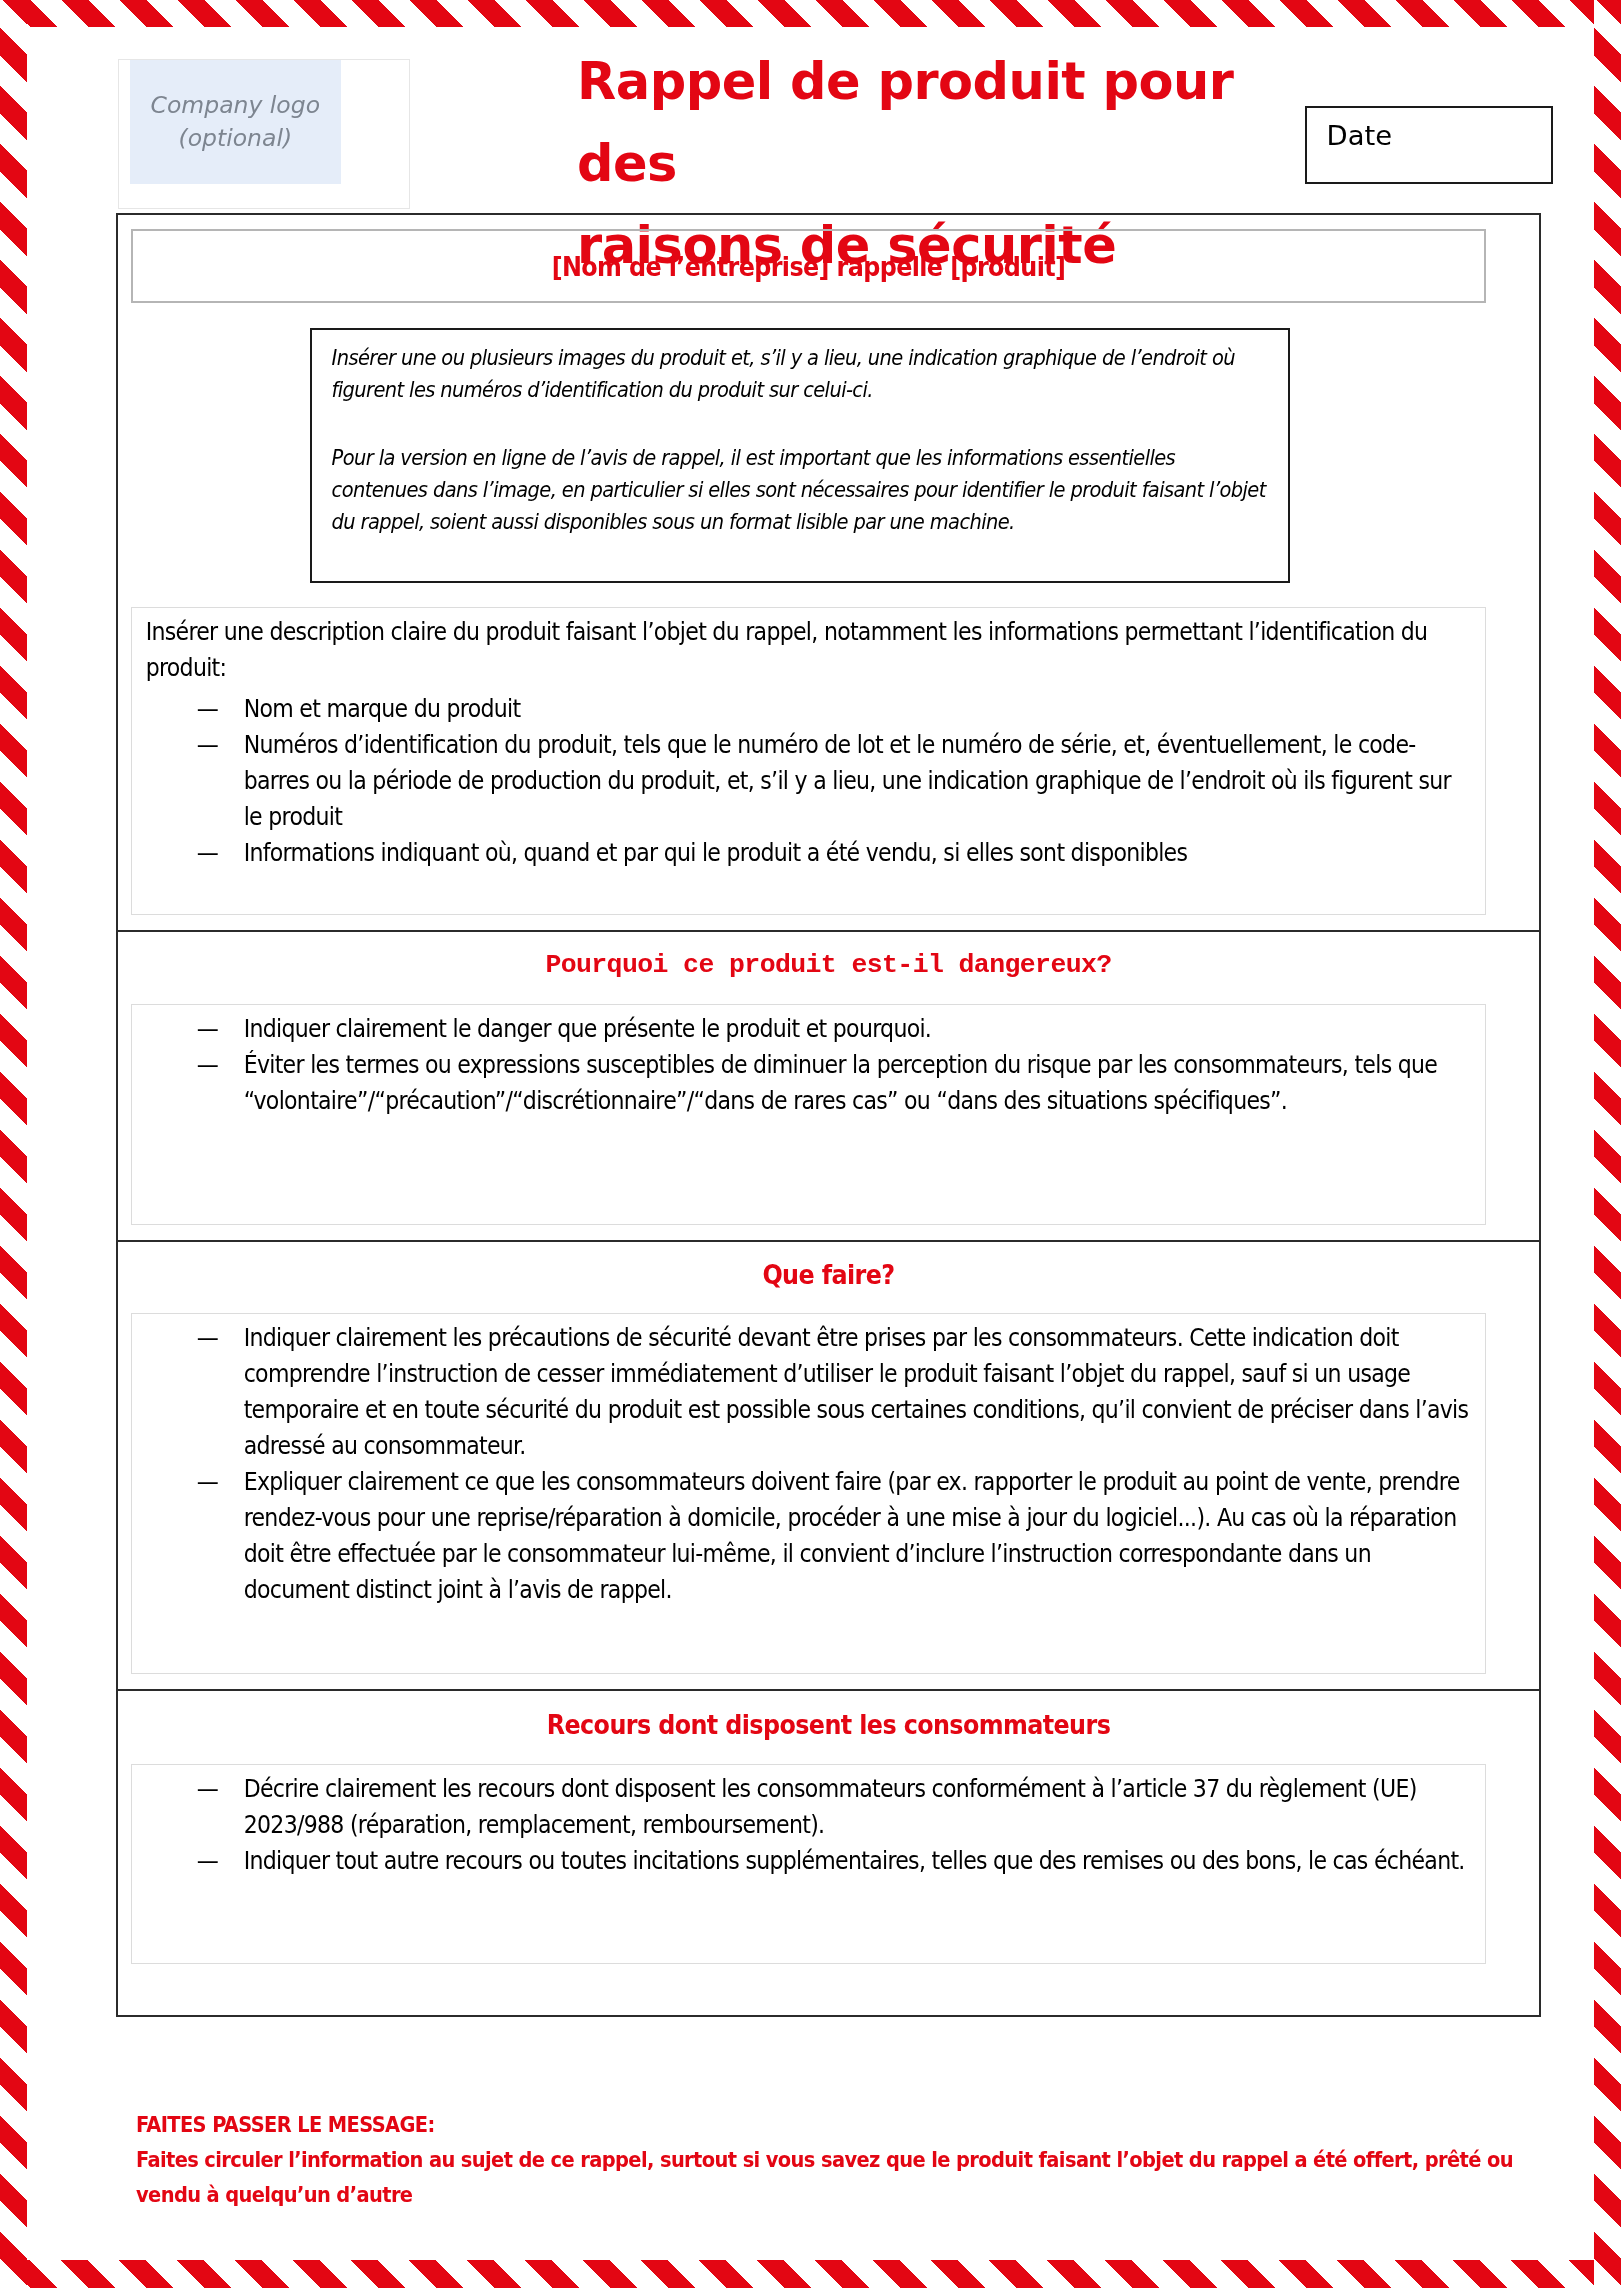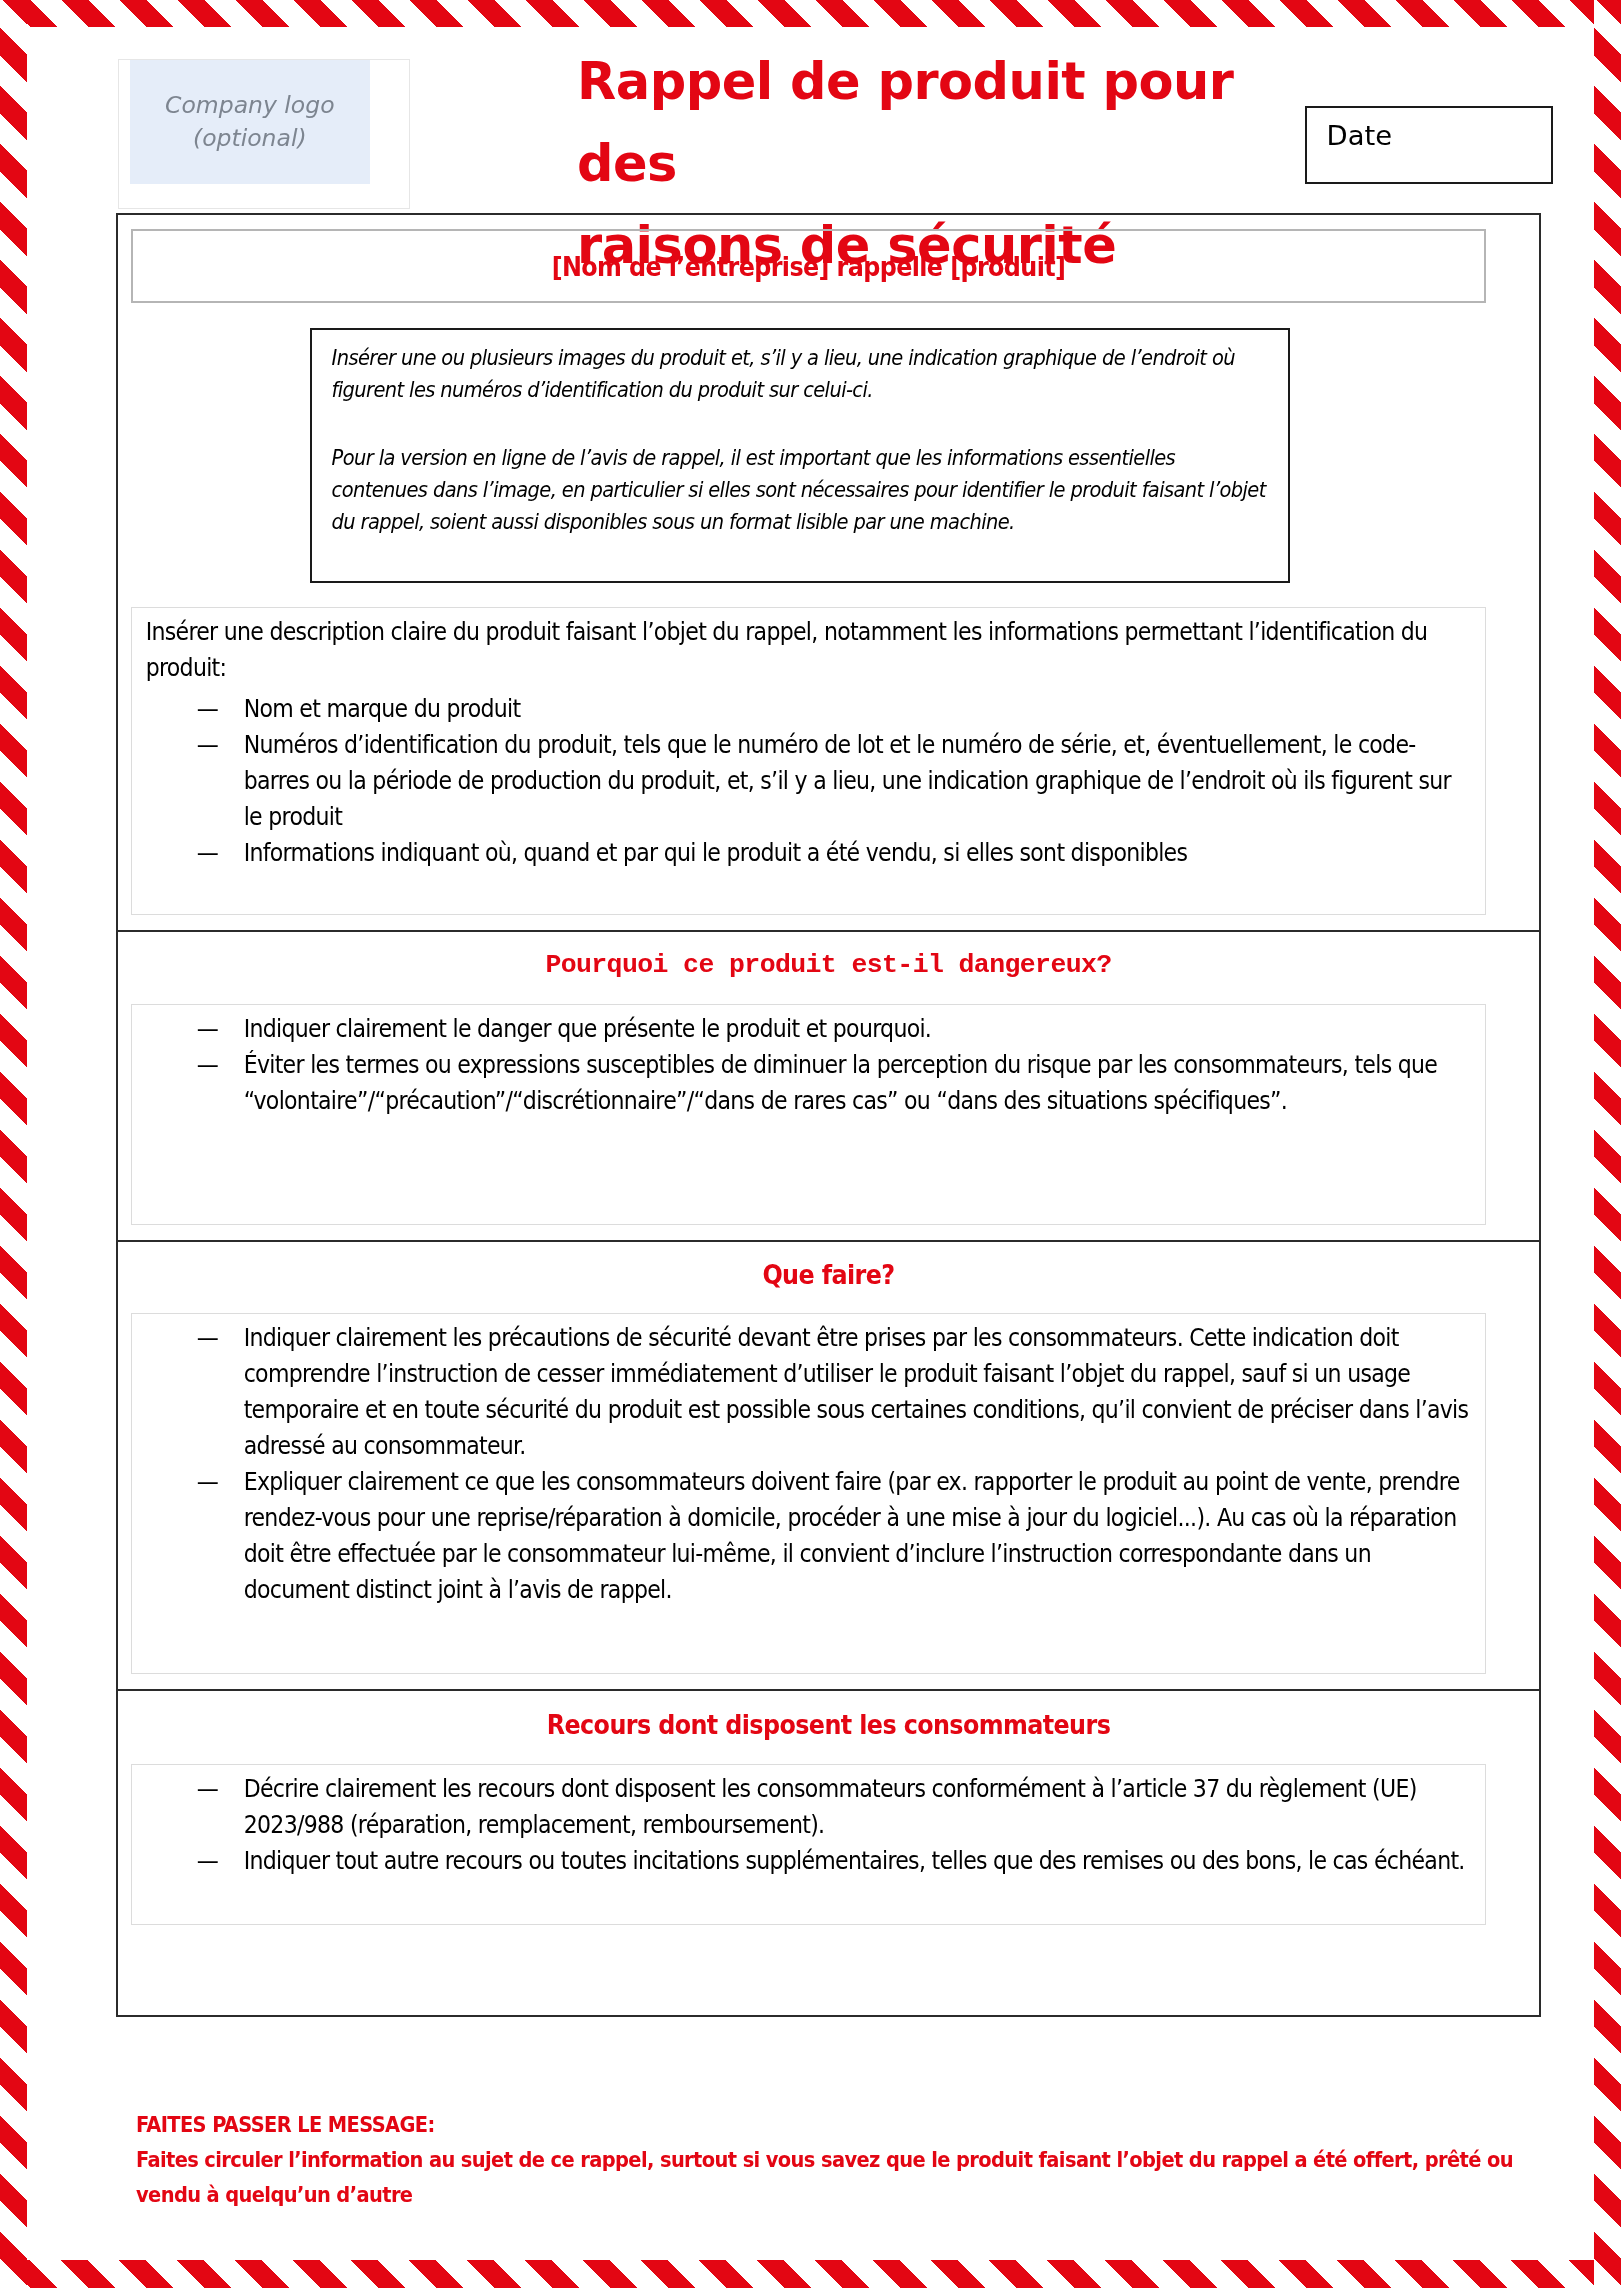--- a/index.html
+++ b/index.html
@@ -24,21 +24,21 @@
     left: 1594px; top: 0; width: 27.4px; height: 2289px;
     background: repeating-linear-gradient(45deg, #ffffff 0px, #ffffff 21.6px, #e30613 21.6px, #e30613 41px);
   }
 
   
   .logo-frame {
     position: absolute; left: 118px; top: 59px; width: 292px; height: 150px;
     border: 1px solid #e6e6e6; background: #fff;
   }
   .logo-box {
-    position: absolute; left: 10.8px; top: 0; width: 240px; height: 124px;
+    position: absolute; left: 10.8px; top: 0; width: 211px; height: 124px;
     background: #e5edf9; display: flex; flex-direction: column; align-items: center; justify-content: center;
     color: #7d8590; font-style: italic; font-size: 23.5px; line-height: 33px;
     font-family: "DejaVu Sans", sans-serif; font-weight: 300;
   }
   .title {
     position: absolute; left: 529px; top: 41px; width: 706px;
     color: #e30613; font-weight: bold; font-size: 51px; line-height: 82px;
     font-family: "DejaVu Sans", sans-serif; letter-spacing: -0.5px; margin-left: 48px;
   }
   .date-box {
@@ -148,21 +148,21 @@
 
 <div class="section-heading red-heading" style="top:1259px;">Que faire?</div>
 <div class="content-box" style="top:1313px; height:361px;">
   <ul class="dash">
     <li>Indiquer clairement les précautions de sécurité devant être prises par les consommateurs. Cette indication doit comprendre l’instruction de cesser immédiatement d’utiliser le produit faisant l’objet du rappel, sauf si un usage temporaire et en toute sécurité du produit est possible sous certaines conditions, qu’il convient de préciser dans l’avis adressé au consommateur.</li>
     <li>Expliquer clairement ce que les consommateurs doivent faire (par ex. rapporter le produit au point de vente, prendre rendez-vous pour une reprise/réparation à domicile, procéder à une mise à jour du logiciel...). Au cas où la réparation doit être effectuée par le consommateur lui-même, il convient d’inclure l’instruction correspondante dans un document distinct joint à l’avis de rappel.</li>
   </ul>
 </div>
 
 <div class="section-heading red-heading" style="top:1709px;">Recours dont disposent les consommateurs</div>
-<div class="content-box" style="top:1764px; height:161px;">
+<div class="content-box" style="top:1764px; height:200px;">
   <ul class="dash">
     <li>Décrire clairement les recours dont disposent les consommateurs conformément à l’article 37 du règlement (UE) 2023/988 (réparation, remplacement, remboursement).</li>
     <li>Indiquer tout autre recours ou toutes incitations supplémentaires, telles que des remises ou des bons, le cas échéant.</li>
   </ul>
 </div>
 
 <div class="footer">
   <div>FAITES PASSER LE MESSAGE:</div>
   <div>Faites circuler l’information au sujet de ce rappel, surtout si vous savez que le produit faisant l’objet du rappel a été offert, prêté ou vendu à quelqu’un d’autre</div>
 </div>

